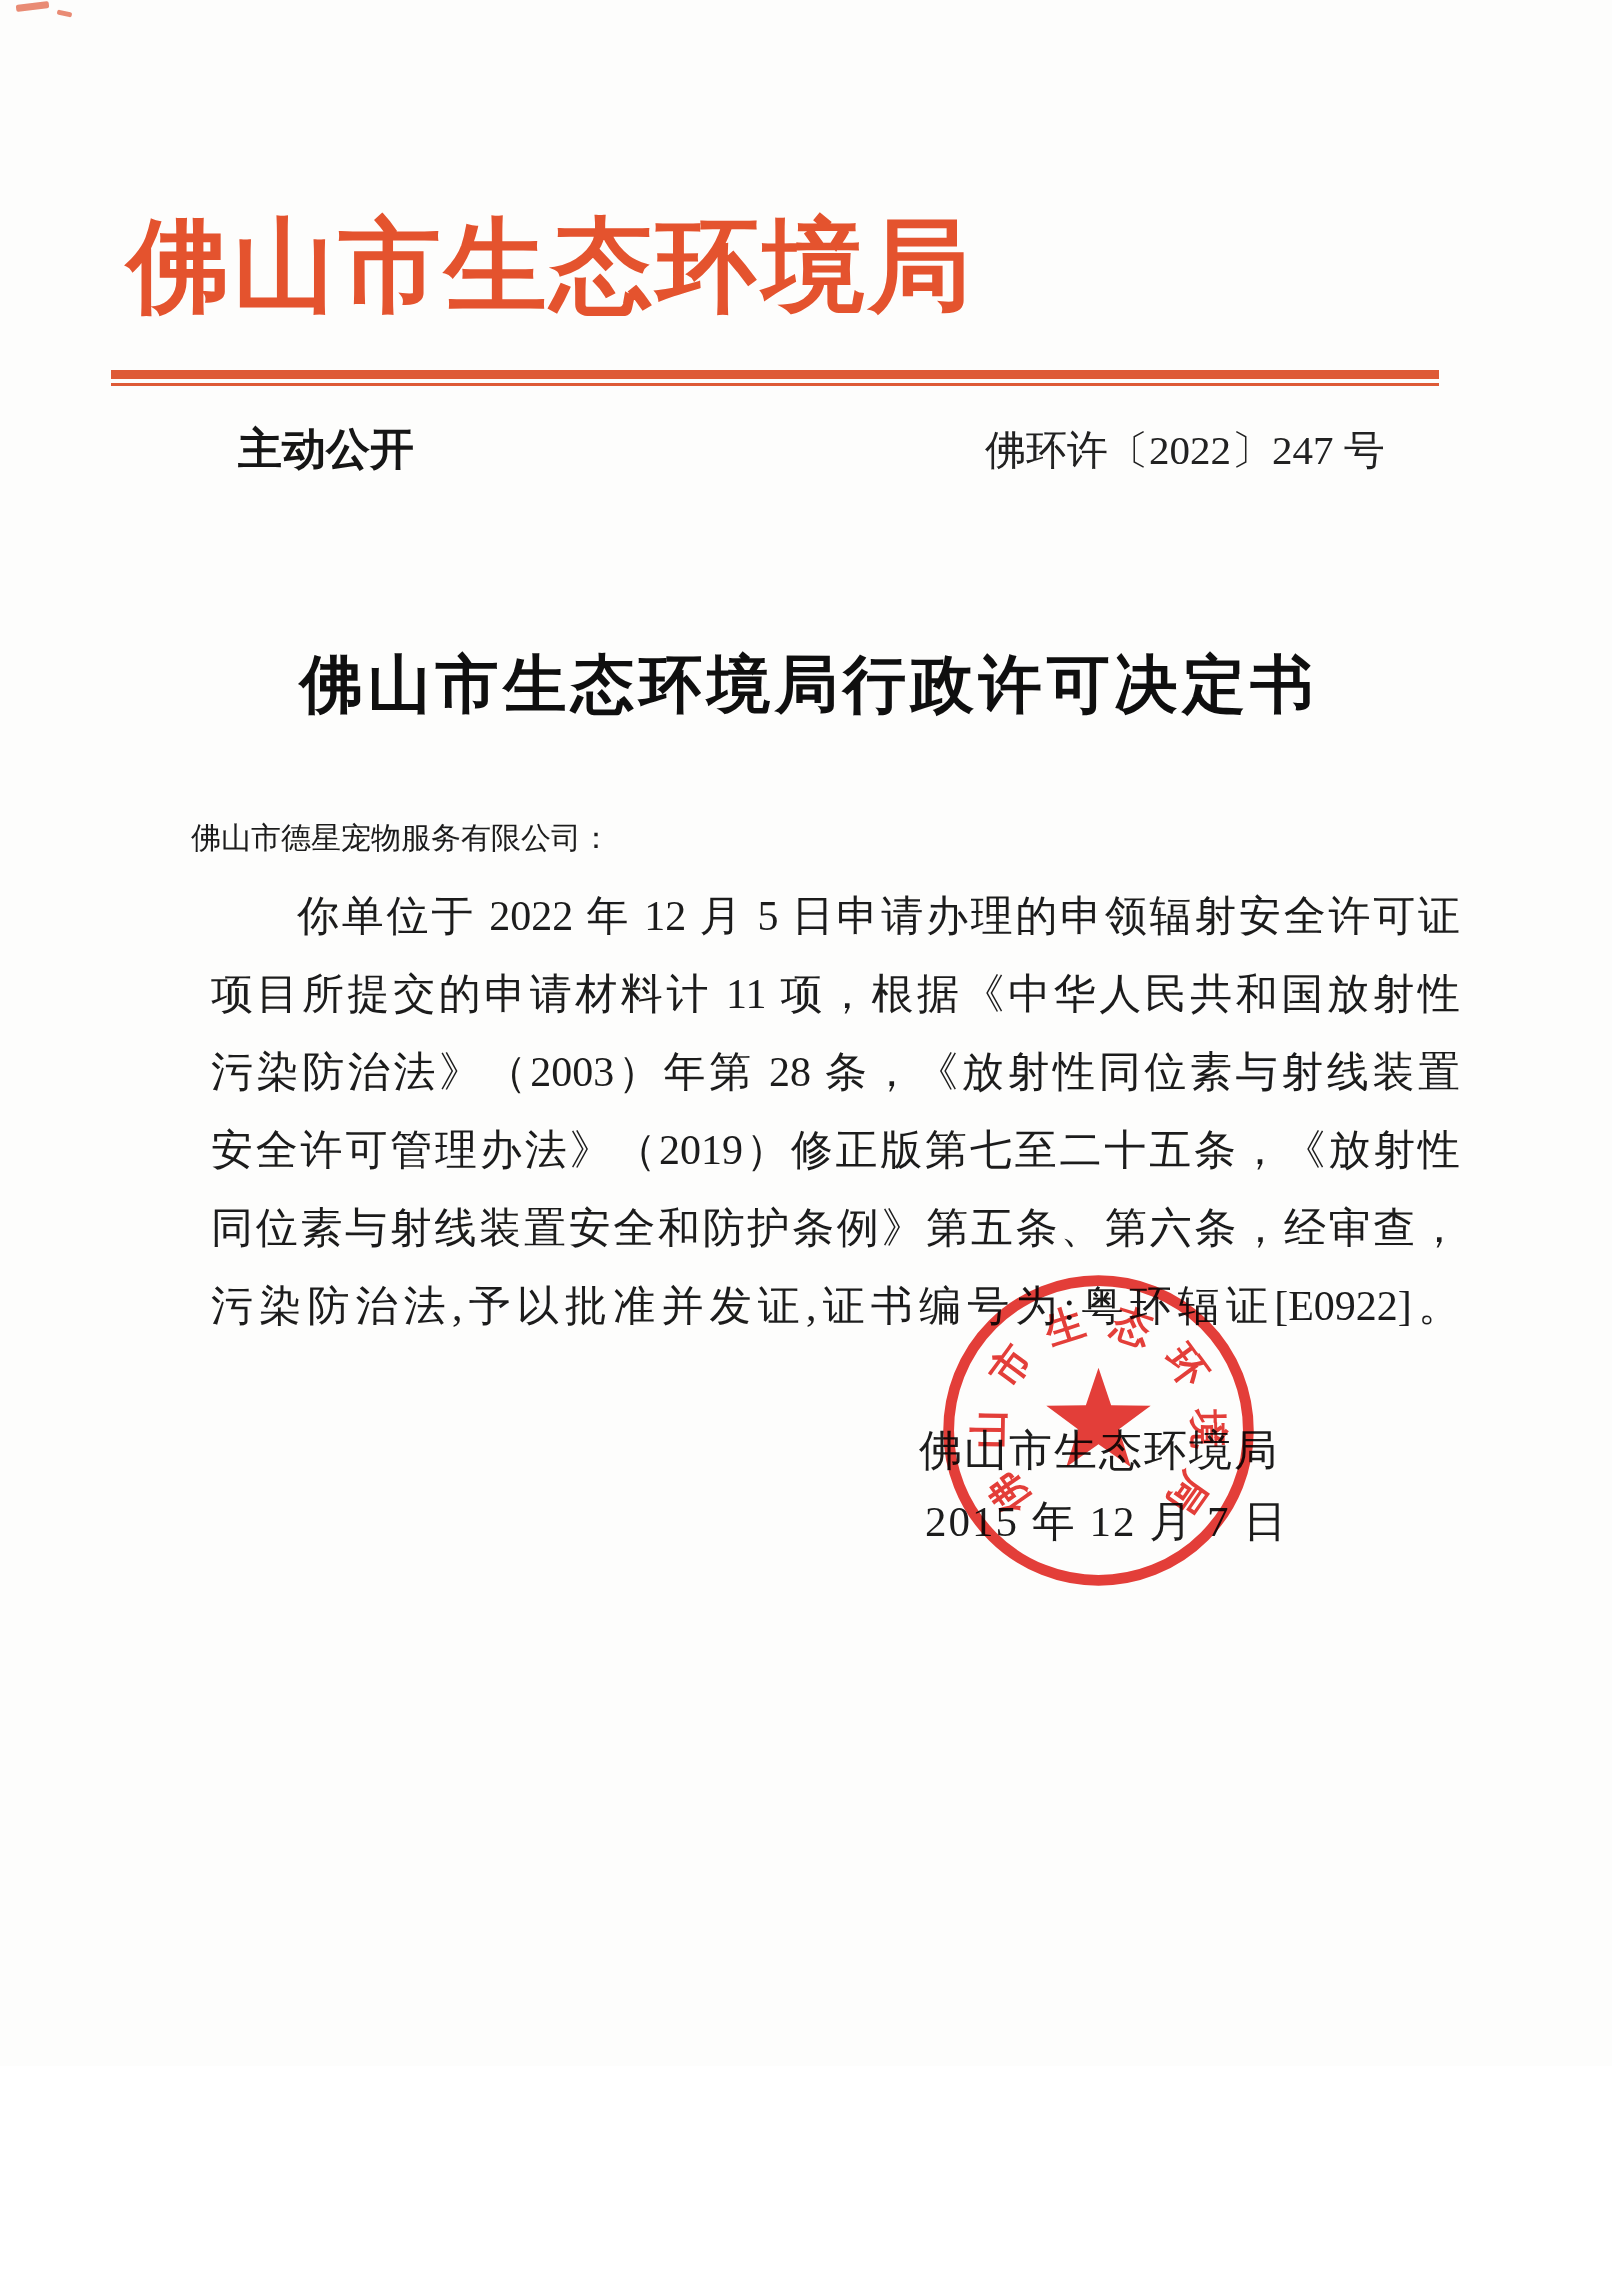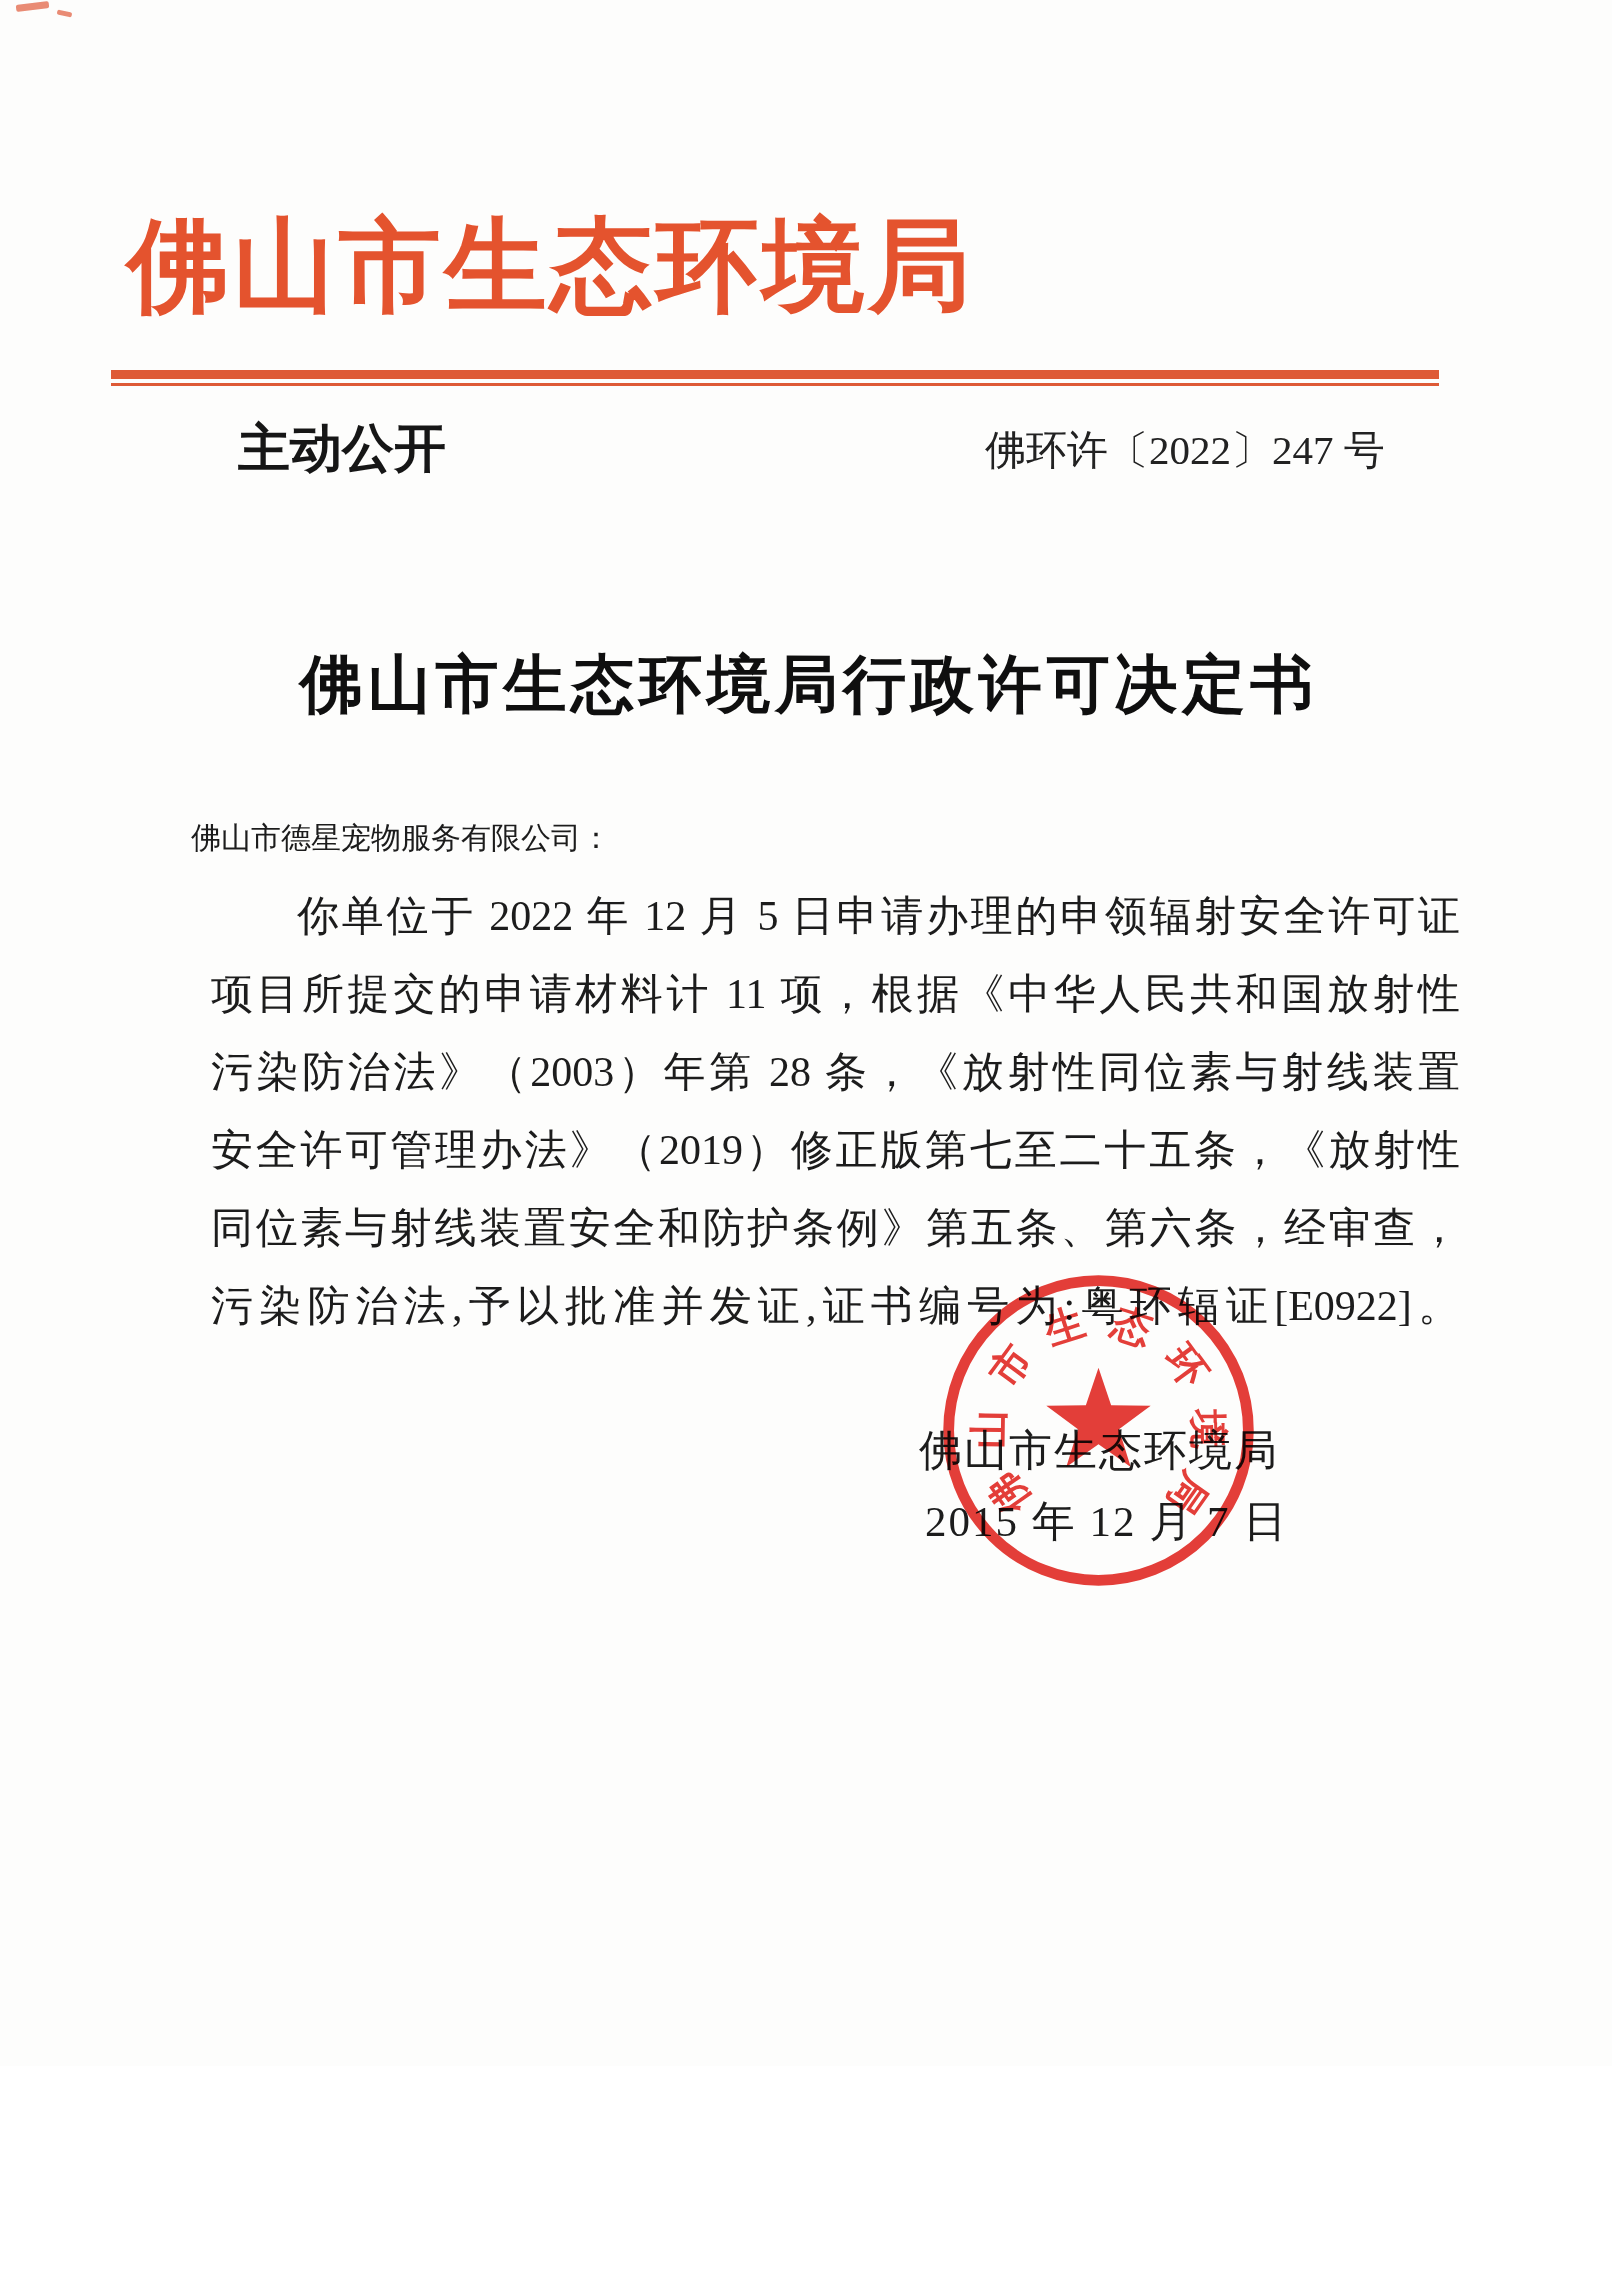--- a/index.html
+++ b/index.html
@@ -21,21 +21,21 @@
     font-size:102px; line-height:1.15; font-weight:bold;
     letter-spacing:3.9px; white-space:nowrap;
     color:#e4532e;
   }
   .rule-thick { position:absolute; left:111px; top:370px; width:1328px; height:8.8px; background:#de5a36; }
   .rule-thin  { position:absolute; left:111px; top:383px; width:1328px; height:2.9px; background:#de5a36; }
 
   .publicity {
     position:absolute; left:238px; top:423px;
     font-family:"Liberation Sans","DejaVu Sans",sans-serif;
-    font-weight:bold; font-size:52px; line-height:51px; color:#161616;
+    font-weight:bold; font-size:44px; line-height:51px; color:#161616;
     white-space:nowrap;
   }
   .doc-number {
     position:absolute; left:985px; top:425px;
     font-size:41px; line-height:51px; white-space:nowrap; color:#222;
   }
   .doc-title {
     position:absolute; left:6px; right:0; top:642px;
     text-align:center; font-size:63px; font-weight:bold;
     letter-spacing:4.9px; color:#0f0f0f; white-space:nowrap;

